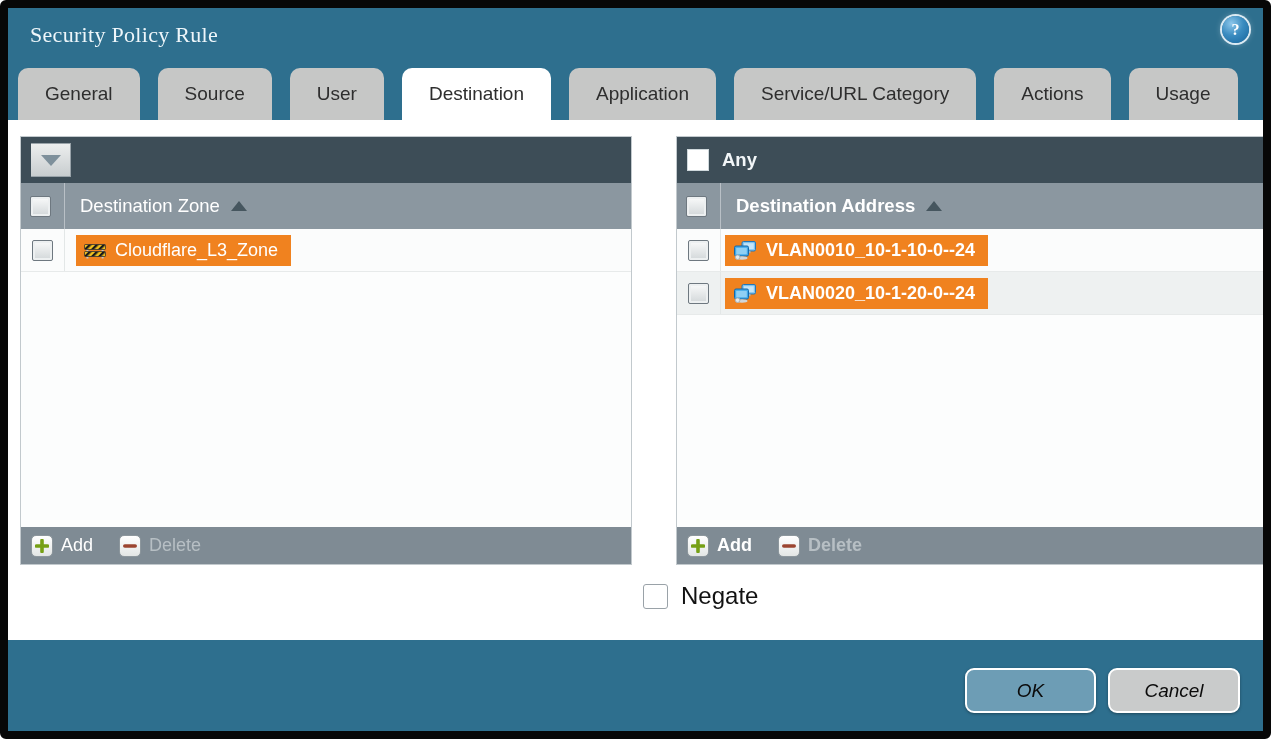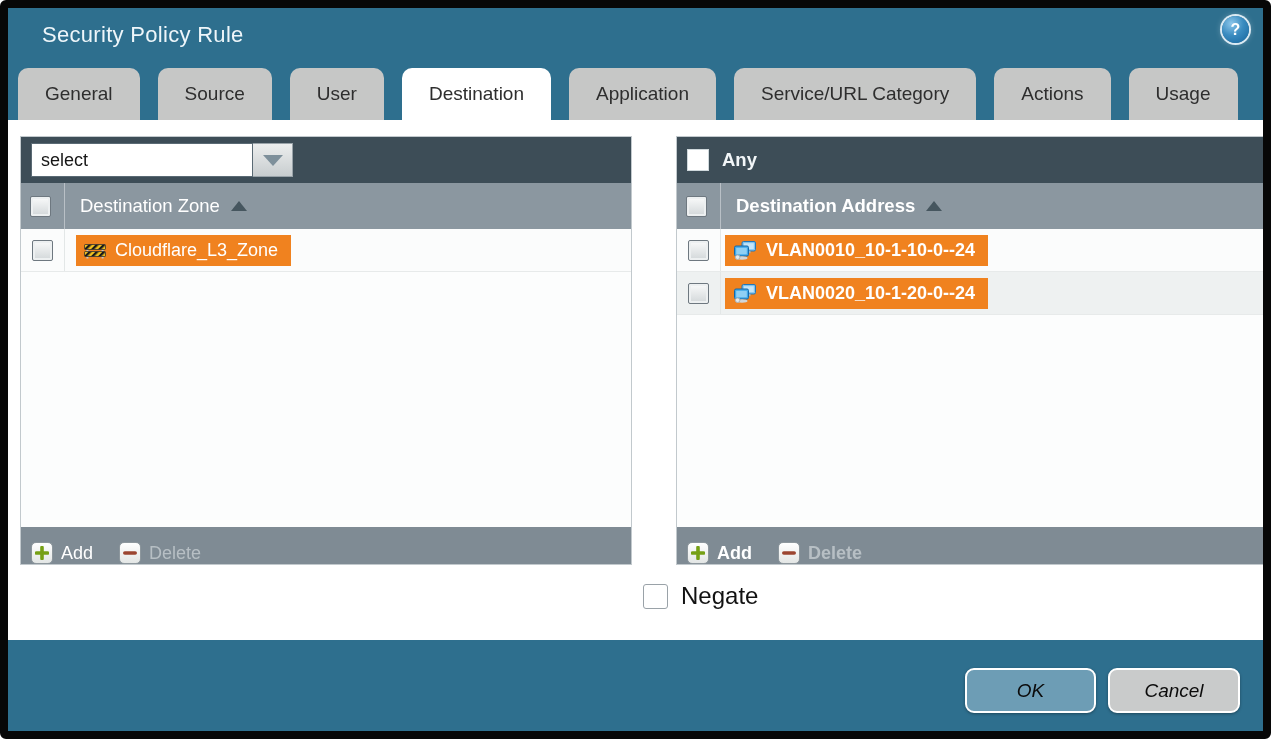--- a/index.html
+++ b/index.html
@@ -1,21 +1,21 @@
 <!DOCTYPE html>
 <html><head>
 <meta charset="utf-8">
 <style>
   html,body{margin:0;padding:0;background:#fff;font-family:"Liberation Sans",sans-serif;}
   *{box-sizing:border-box;}
   .frame{position:relative;width:1255px;height:723px;border:8px solid #070707;border-radius:6px;
          background:#2e6f8e;box-sizing:content-box;overflow:hidden;}
 
   
-  .titlebar{position:absolute;top:0;left:12px;right:0;height:73px;}
+  .titlebar{position:absolute;top:0;left:0;right:0;height:73px;font-family:Liberation Serif, serif;}
   .dialog-title{position:absolute;left:22px;top:14px;font-size:22px;font-weight:400;
                 color:#eef6fa;letter-spacing:.3px;}
   .help{position:absolute;top:8px;right:14px;width:27px;height:27px;border-radius:50%;
         background:radial-gradient(circle at 35% 28%, #8cc6ea 0%, #3b8cc0 45%, #14639c 100%);
         box-shadow:0 0 0 2px rgba(235,245,252,.9), 0 0 7px rgba(255,255,255,.45);
         display:flex;align-items:center;justify-content:center;
         color:#fff;font-size:16px;font-weight:bold;cursor:pointer;}
 
   
   .tabrow{position:absolute;top:60px;left:10px;height:52px;display:flex;align-items:flex-end;}
@@ -56,21 +56,21 @@
   .row{height:43px;display:flex;align-items:center;border-bottom:1px solid #e7eaea;background:#fbfcfc;cursor:pointer;}
   .row.alt{background:#eef1f1;}
   .cbcol{flex:0 0 44px;height:100%;display:flex;align-items:center;justify-content:center;
          border-right:1px solid #e3e7e7;}
   .tag{display:inline-flex;align-items:center;gap:9px;height:31px;background:#f0821f;color:#fff;
        font-size:18px;padding:0 13px 0 8px;cursor:pointer;}
   .panel.zone .tag{margin-left:11px;}
   .panel.addr .tag{margin-left:4px;}
   .tag svg{flex:0 0 auto;}
 
-  .pfooter{flex:0 0 37px;background:#7f8b94;display:flex;align-items:flex-end;gap:26px;padding-left:10px;}
+  .pfooter{flex:0 0 37px;background:#7f8b94;display:flex;align-items:center;gap:26px;padding-left:10px;}
   .action{display:flex;align-items:center;gap:8px;font-size:18px;color:#fff;cursor:pointer;}
   .action.disabled{color:#b7bfc4;cursor:default;}
   .mini-btn{width:22px;height:22px;border-radius:5px;border:1px solid #8d979d;
             background:linear-gradient(#ffffff,#e3e6e5);display:flex;align-items:center;justify-content:center;}
 
   .negate-row{position:absolute;left:635px;top:462px;display:flex;align-items:center;gap:13px;}
   .negate-cb{width:25px;height:25px;border:1px solid #9aa2a8;border-radius:3px;background:#fff;cursor:pointer;}
   .negate-label{font-size:24px;color:#121212;}
 
   
@@ -118,23 +118,20 @@
         <span>Usage</span>
       </div>
   </div>
 
   <div class="content">
 
     <div class="panel zone">
 
       <div class="darkbar">
         <div class="combo">
-          <div class="combo-input">
-            <span>select</span>
-          </div>
           <div class="combo-btn">
             <span class="tri-down"></span>
           </div>
         </div>
       </div>
 
       <div class="colheader">
         <span class="cb3d"></span>
         <span class="colsep"></span>
         <span>Destination Zone</span>

